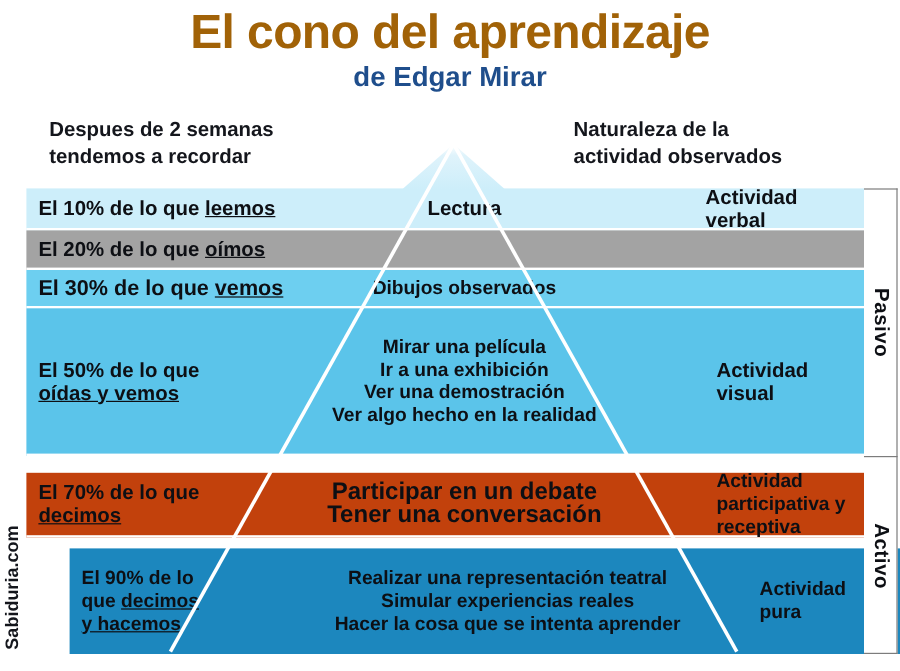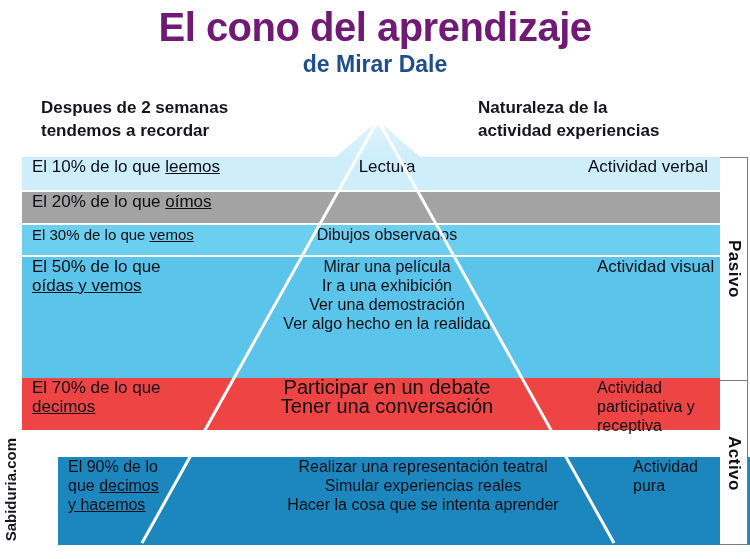--- a/index.html
+++ b/index.html
@@ -19,21 +19,21 @@
   }
 
   
   #title-main {
     position: absolute;
     left: 0; top: 4px;
     width: 750px;
     text-align: center;
     font-size: 40px;
     font-weight: bold;
-    color: #701a75;
+    color: #a16207;
     letter-spacing: -0.5px;
     line-height: 46px;
   }
   #title-sub {
     position: absolute;
     left: 0; top: 51px;
     width: 750px;
     text-align: center;
     font-size: 23px;
     font-weight: bold;
@@ -75,22 +75,23 @@
     box-sizing: border-box;
     border-bottom: 2px solid #ffffff;
   }
   .row:last-child { border-bottom: none; }
 
   .row .cell {
     position: absolute;
     top: 0;
     height: 100%;
     display: flex;
+    align-items: center;
     color: #0d0f14;
-    font-weight: normal;
+    font-weight: bold;
     line-height: 19px;
   }
   .cell-left   { left: 10px;  width: 260px; justify-content: flex-start; text-align: left; }
   .cell-mid    { left: 165px; width: 400px; justify-content: center;     text-align: center; }
   .cell-right  { left: 575px; width: 125px; justify-content: flex-start; text-align: left; }
   .row.r1 .cell-right { left: 566px; }
 
   .u { text-decoration: underline; }
 
   
@@ -173,26 +174,26 @@
   }
 
   .ml { white-space: pre-line; }
 </style>
 </head>
 <body>
 
 <div id="stage">
 
   <div id="title-main">El cono del aprendizaje</div>
-  <div id="title-sub">de Mirar Dale</div>
+  <div id="title-sub">de Edgar Mirar</div>
 
   <div id="header-left" class="ml">Despues de 2 semanas
 tendemos a recordar</div>
   <div id="header-right" class="ml">Naturaleza de la
-actividad experiencias</div>
+actividad observados</div>
 
   <div id="apex-fill"></div>
 
   <div id="rows">
       <div class="row r1" style="top: 0px; height: 35px; background: rgb(205, 238, 250);">
         <div class="cell cell-left" style="font-size: 17px;">
           <div style="white-space: pre-line; text-align: left;">El 10% de lo que <span class="u">leemos</span></div>
         </div>
         <div class="cell cell-right" style="font-size: 17px;">
           <div style="white-space: pre-line; text-align: left;">Actividad verbal</div>
@@ -200,21 +201,21 @@
         <div class="cell cell-mid" style="font-size: 17px;">
           <div style="white-space: pre-line; text-align: center;">Lectura</div>
         </div>
       </div>
       <div class="row r2" style="top: 35px; height: 33px; background: #a3a3a3;">
         <div class="cell cell-left" style="font-size: 17px;">
           <div style="white-space: pre-line; text-align: left;">El 20% de lo que <span class="u">oímos</span></div>
         </div>
       </div>
       <div class="row r3" style="top: 68px; height: 32px; background: rgb(109, 207, 240);">
-        <div class="cell cell-left" style="font-size: 15px;">
+        <div class="cell cell-left" style="font-size: 18px;">
           <div style="white-space: pre-line; text-align: left;">El 30% de lo que <span class="u">vemos</span></div>
         </div>
         <div class="cell cell-mid" style="font-size: 16px;">
           <div style="white-space: pre-line; text-align: center;">Dibujos observados</div>
         </div>
       </div>
       <div class="row r4" style="top: 100px; height: 123px; background: rgb(91, 196, 234);">
         <div class="cell cell-left" style="font-size: 17px;">
           <div style="white-space: pre-line; text-align: left;">El 50% de lo que
 <span class="u">oídas y vemos</span></div>
@@ -222,21 +223,21 @@
         <div class="cell cell-right" style="font-size: 17px;">
           <div style="white-space: pre-line; text-align: left;">Actividad visual</div>
         </div>
         <div class="cell cell-mid" style="font-size: 16px;">
           <div style="white-space: pre-line; text-align: center;">Mirar una película
 Ir a una exhibición
 Ver una demostración
 Ver algo hecho en la realidad</div>
         </div>
       </div>
-      <div class="row r5" style="top: 221px; height: 54px; background: #ef4444;">
+      <div class="row r5" style="top: 237px; height: 54px; background: #c2410c;">
         <div class="cell cell-left" style="font-size: 17px;">
           <div style="white-space: pre-line; text-align: left;">El 70% de lo que
 <span class="u">decimos</span></div>
         </div>
         <div class="cell cell-mid" style="font-size: 20px;">
           <div style="white-space: pre-line; text-align: center;">Participar en un debate
 Tener una conversación</div>
         </div>
         <div class="cell cell-right" style="font-size: 16px;">
           <div style="white-space: pre-line; text-align: left;">Actividad

